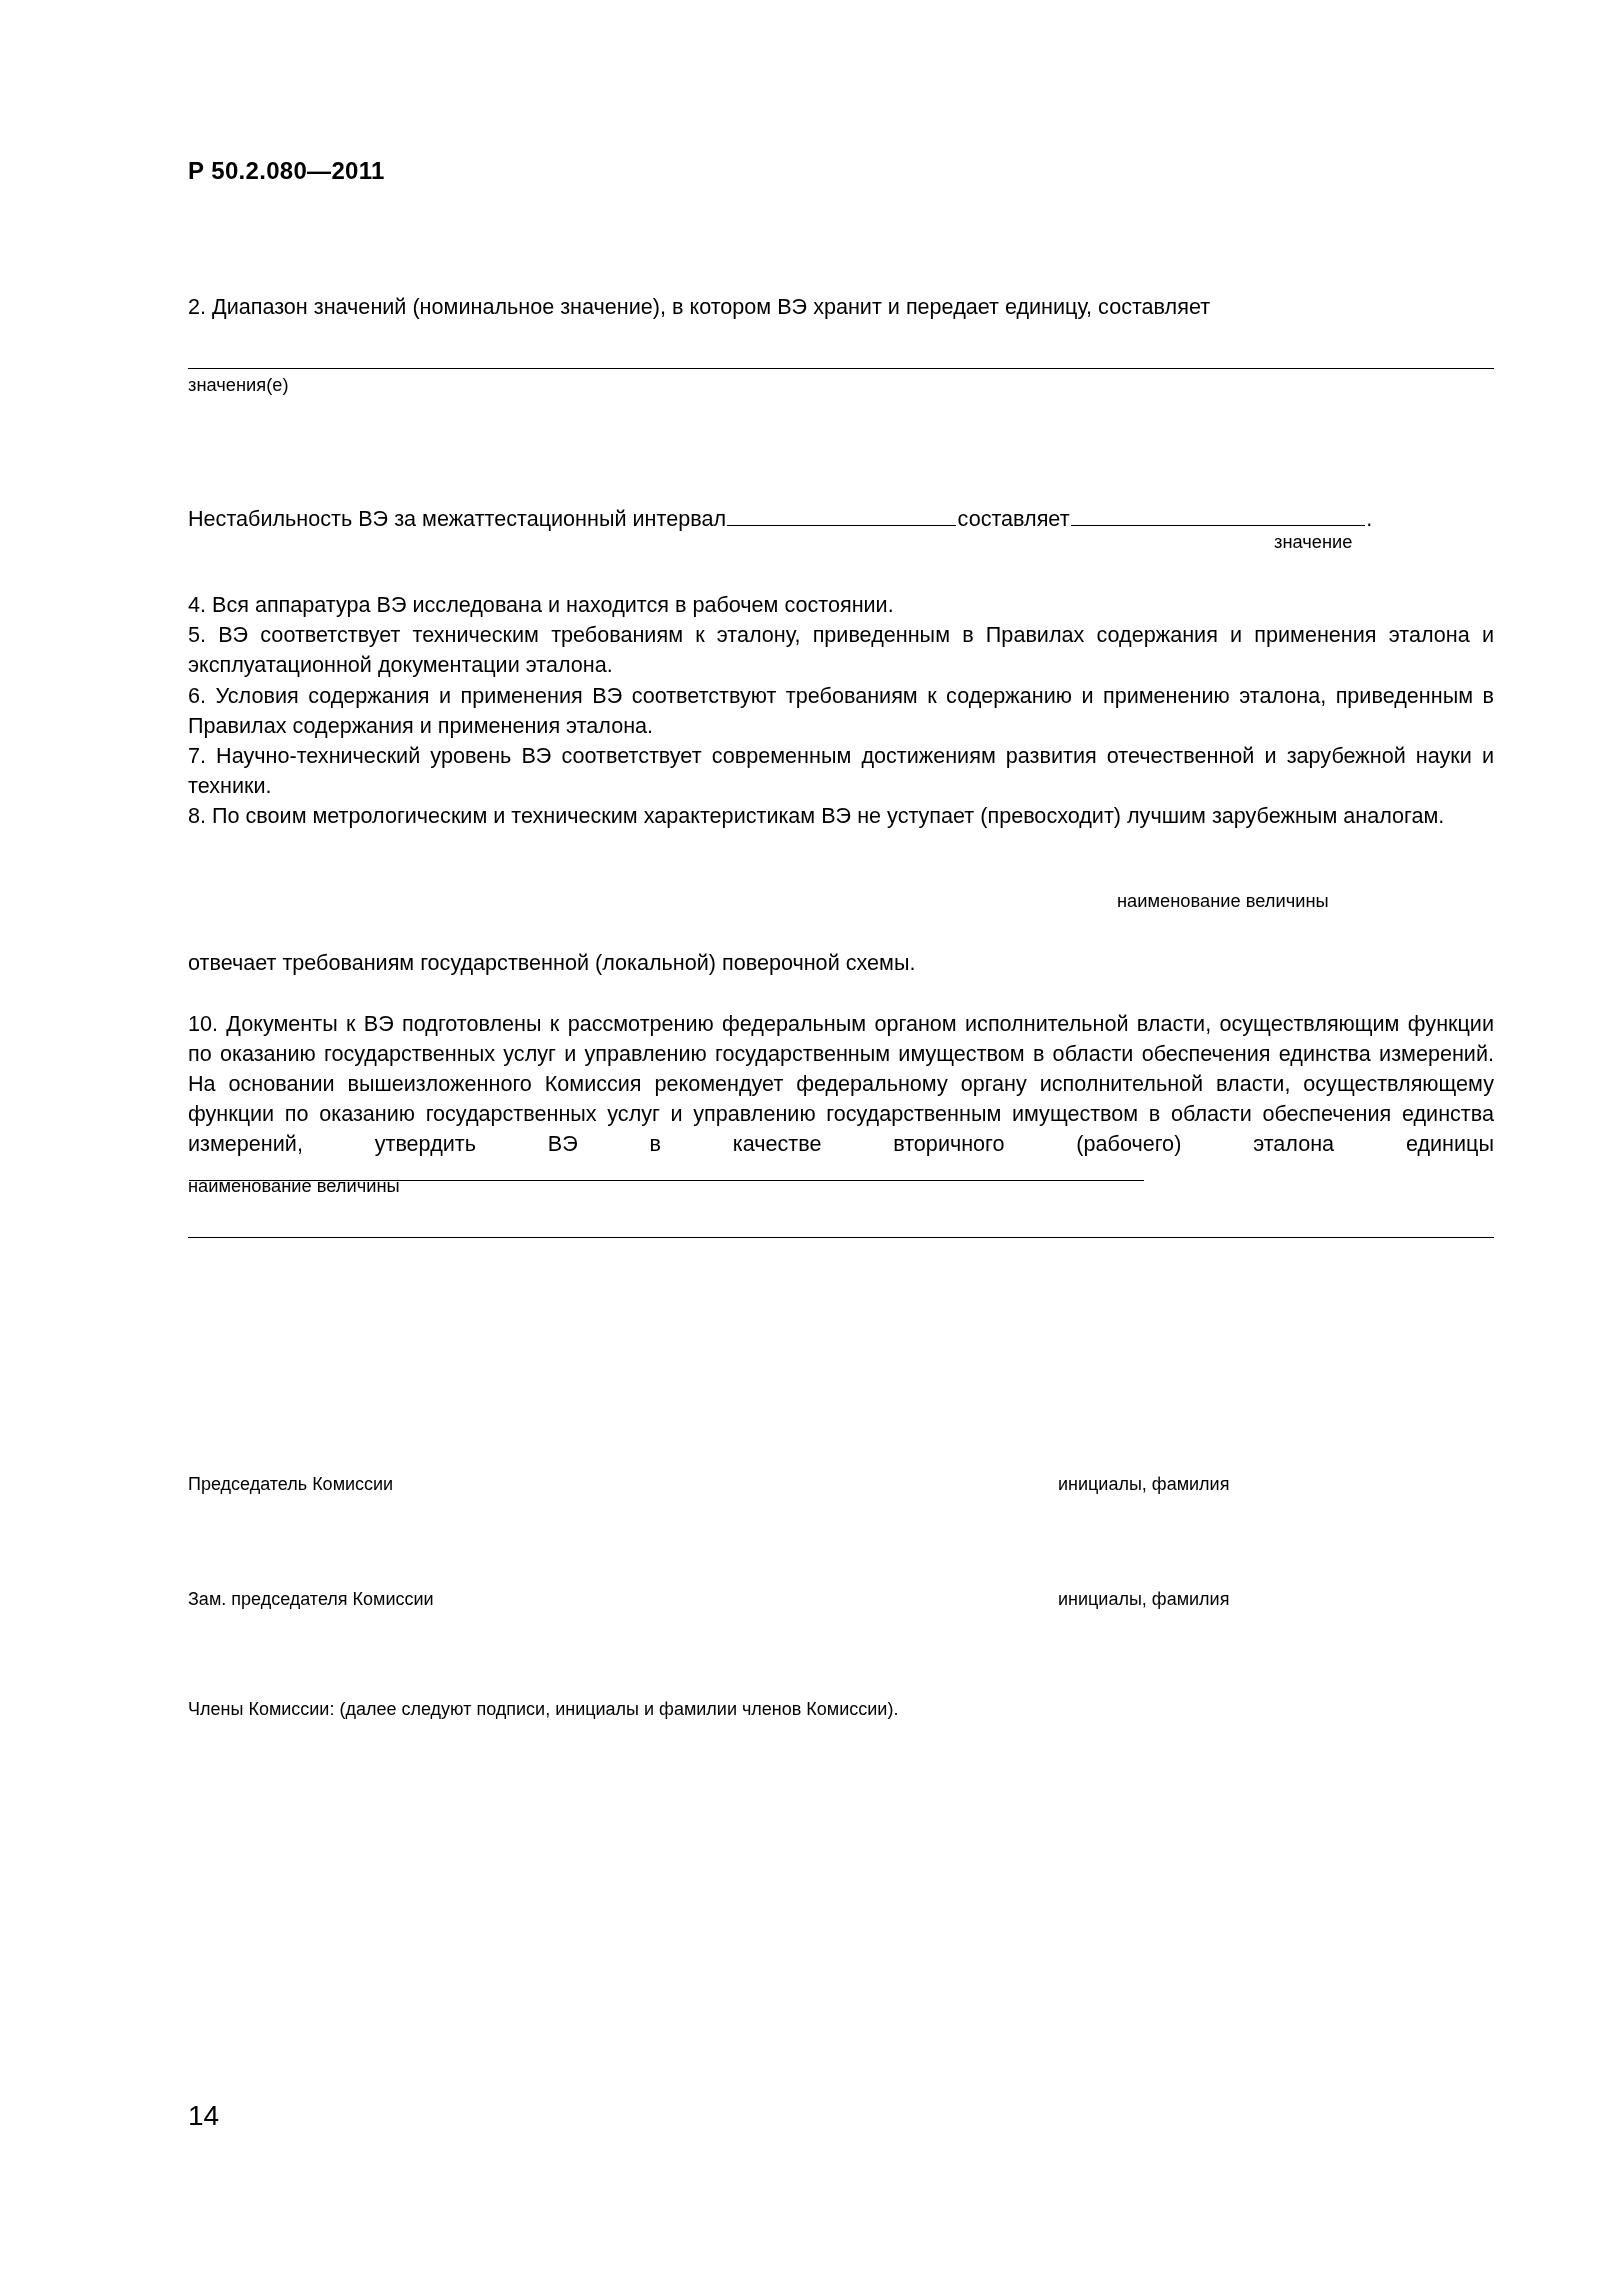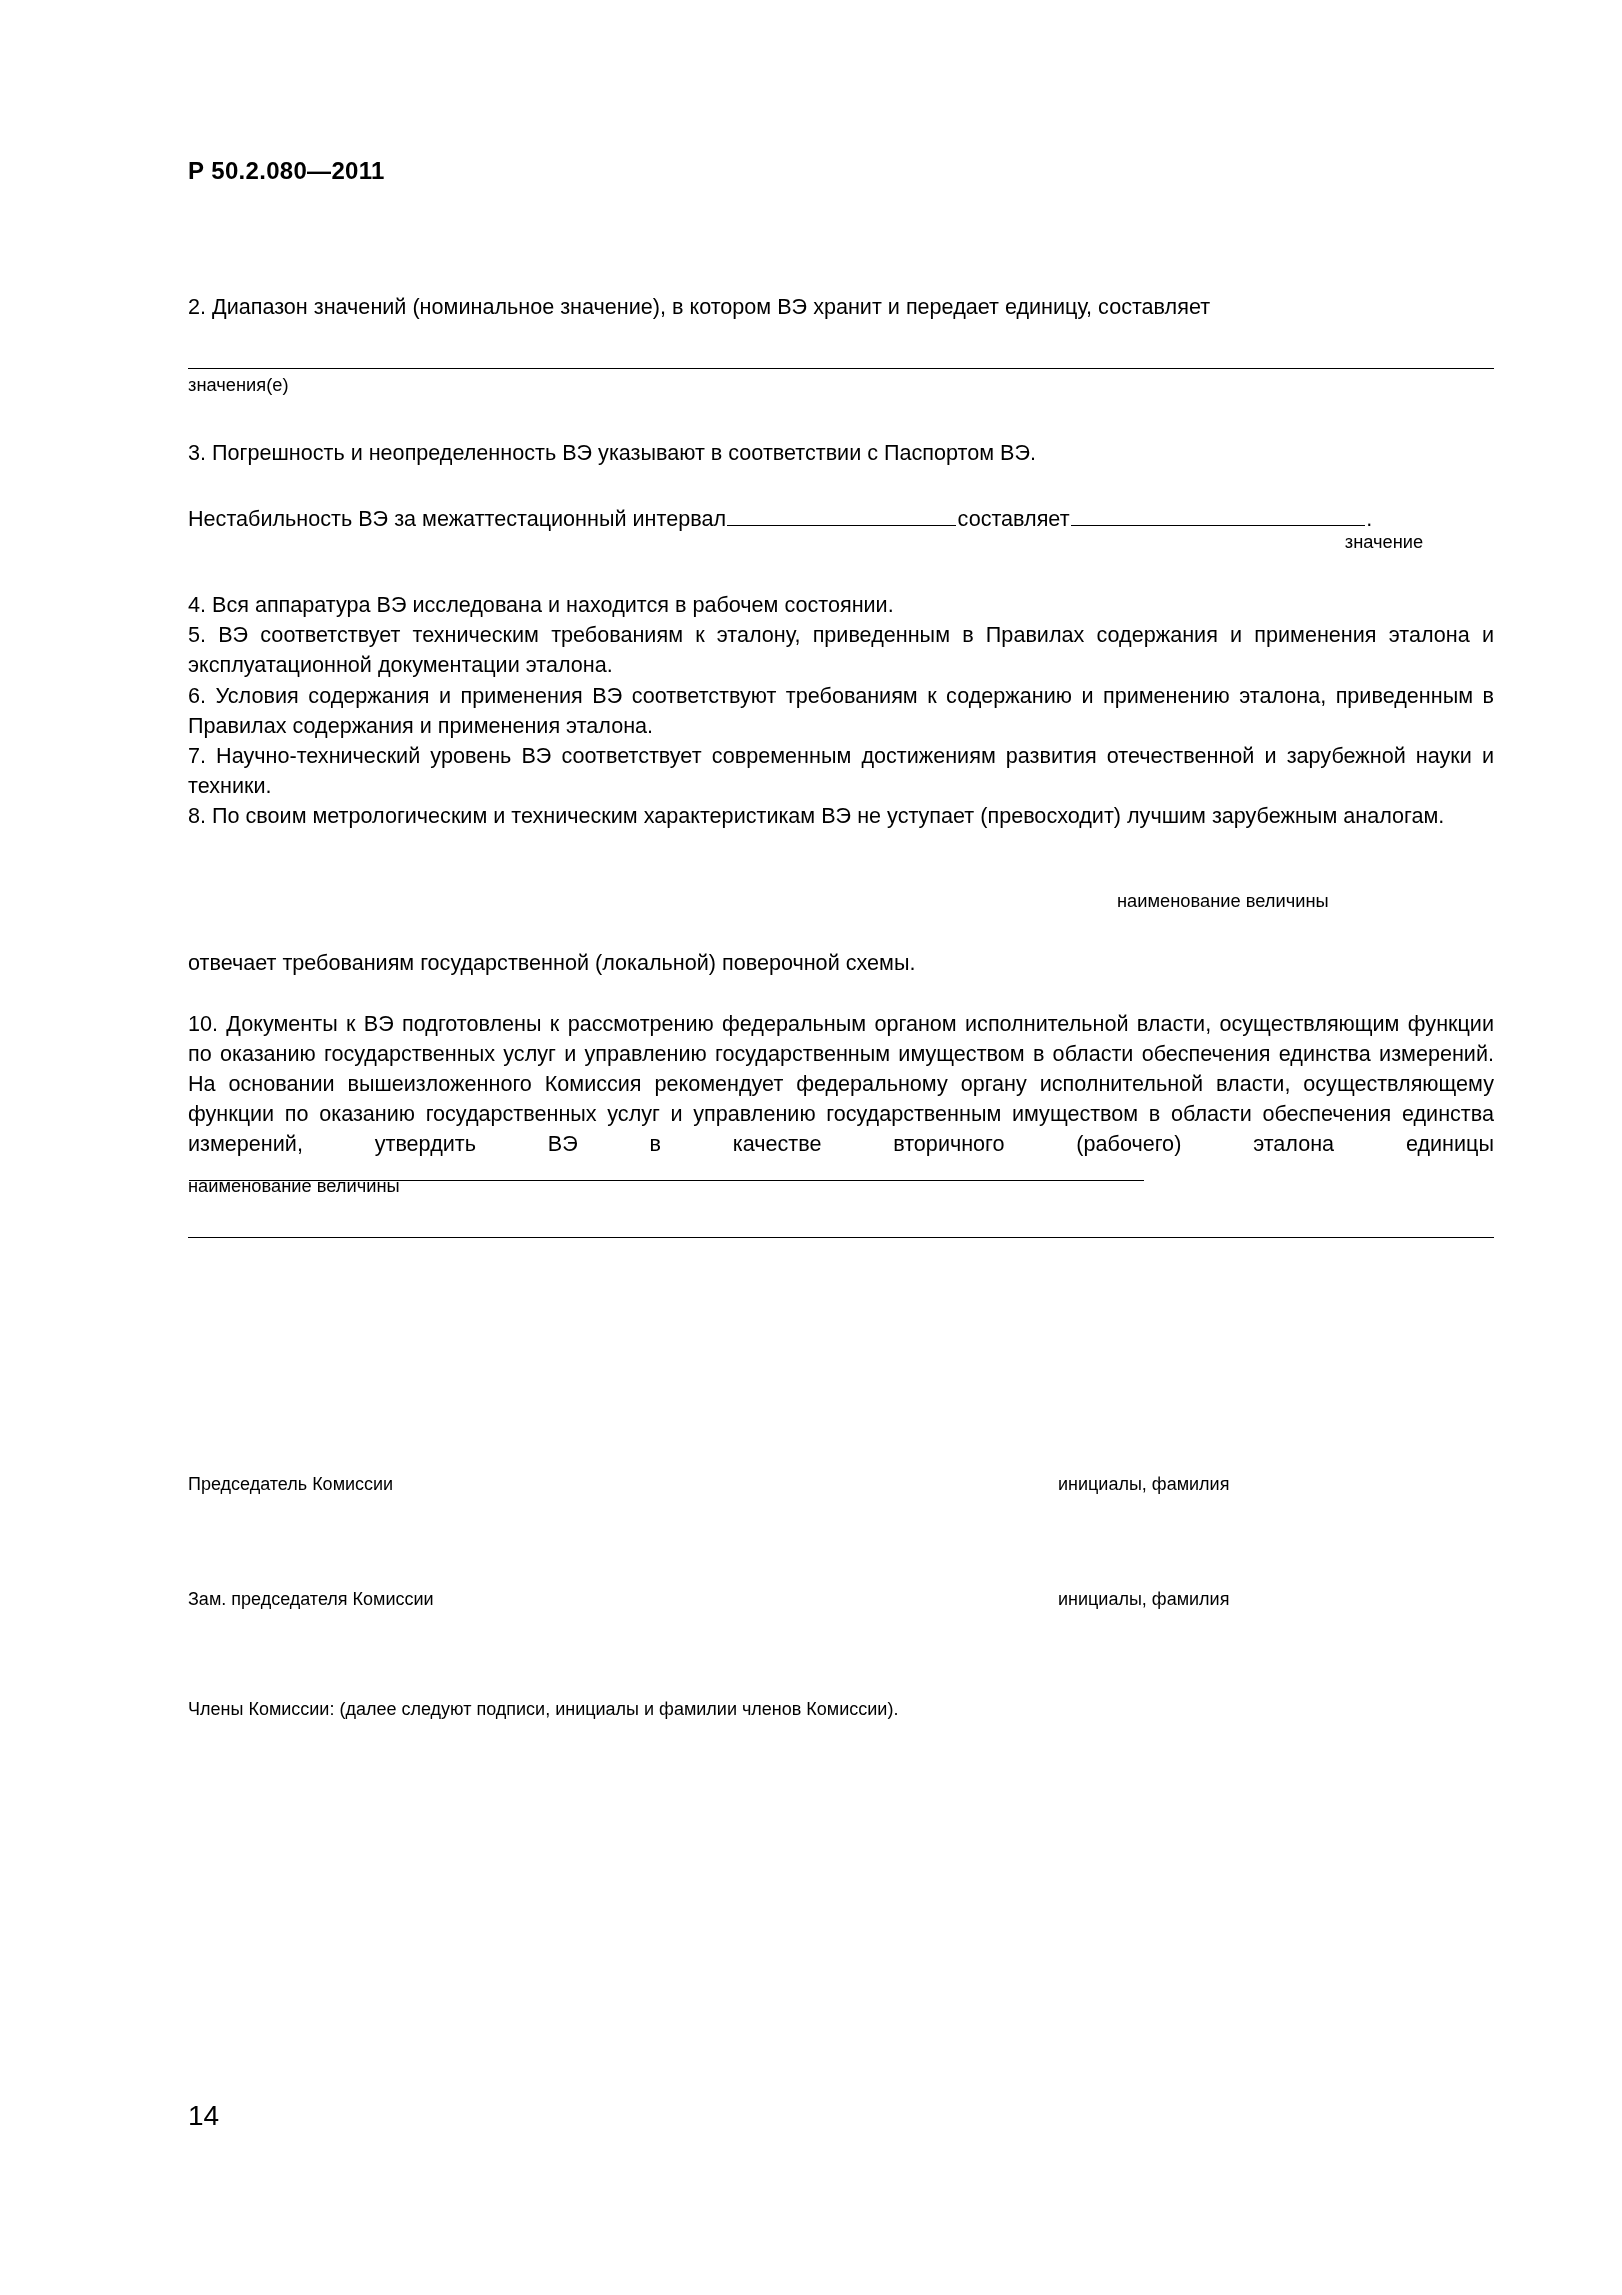--- a/index.html
+++ b/index.html
@@ -85,26 +85,25 @@
 <div class="page">
 
   <div class="doc-header">Р 50.2.080—2011</div>
 
 
   <div class="body-text" style="top: 292px;">2. Диапазон значений (номинальное значение), в котором ВЭ хранит и передает единицу, составляет</div>
 
   <div class="rule" style="left: 188px; top: 368px; width: 1306px;"></div>
   <div class="caption" style="top: 374px;">значения(е)</div>
 
-  <div class="body-text nojust" style="top: 438px;">3.  Погрешность и неопределенность ВЭ указывают в соответствии с Паспортом ВЭ.</div>
 
   <div class="body-text nojust" style="top: 504px;">
     <span>Нестабильность ВЭ за межаттестационный интервал</span><span class="inline-rule" style="width: 229px;"></span><span>составляет</span><span class="inline-rule" style="width: 294px;"></span><span>.</span>
   </div>
-  <div class="caption" style="top: 531px; text-align: center; padding-left: 1086px; box-sizing: border-box;">значение</div>
+  <div class="caption" style="top: 531px; text-align: left; padding-left: 1086px; box-sizing: border-box;">значение</div>
 
   <div class="body-text nojust" style="top: 590px;">4.  Вся аппаратура ВЭ исследована и находится в рабочем состоянии.</div>
   <div class="body-text" style="top: 620px;">5.  ВЭ соответствует техническим требованиям к эталону, приведенным в Правилах содержания и применения эталона и эксплуатационной документации эталона.</div>
   <div class="body-text" style="top: 681px;">6.  Условия содержания и применения ВЭ соответствуют требованиям к содержанию и применению эталона, приведенным в Правилах содержания и применения эталона.</div>
   <div class="body-text" style="top: 741px;">7.  Научно-технический уровень ВЭ соответствует современным достижениям развития отечественной и зарубежной науки и техники.</div>
   <div class="body-text" style="top: 801px;">8.  По своим метрологическим и техническим характеристикам ВЭ не уступает (превосходит) лучшим зарубежным аналогам.</div>
 
   <div class="caption" style="top: 890px; text-align: left; padding-left: 929px; box-sizing: border-box;">наименование величины</div>
 
   <div class="body-text nojust" style="top: 948px;">отвечает требованиям государственной (локальной) поверочной схемы.</div>

